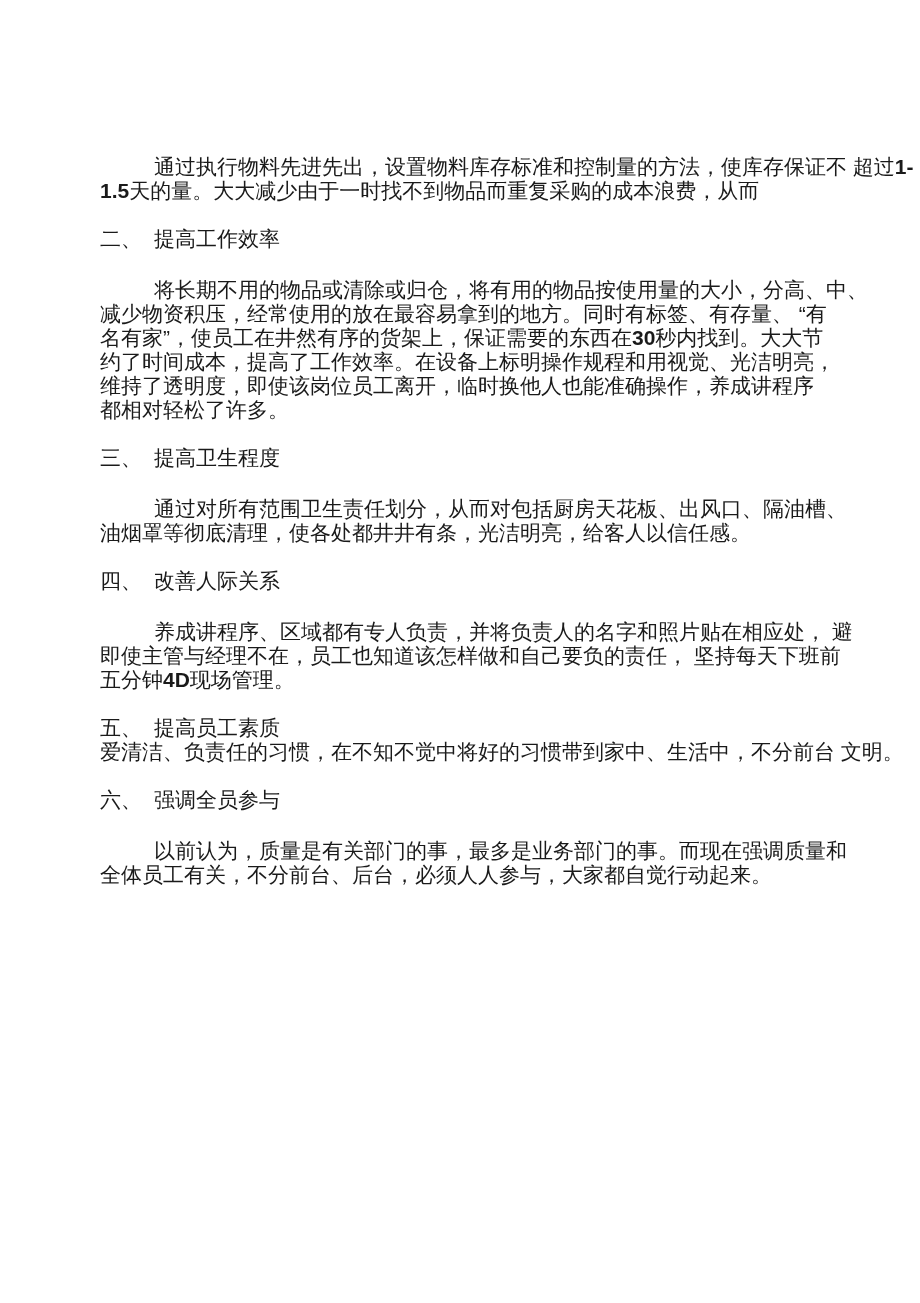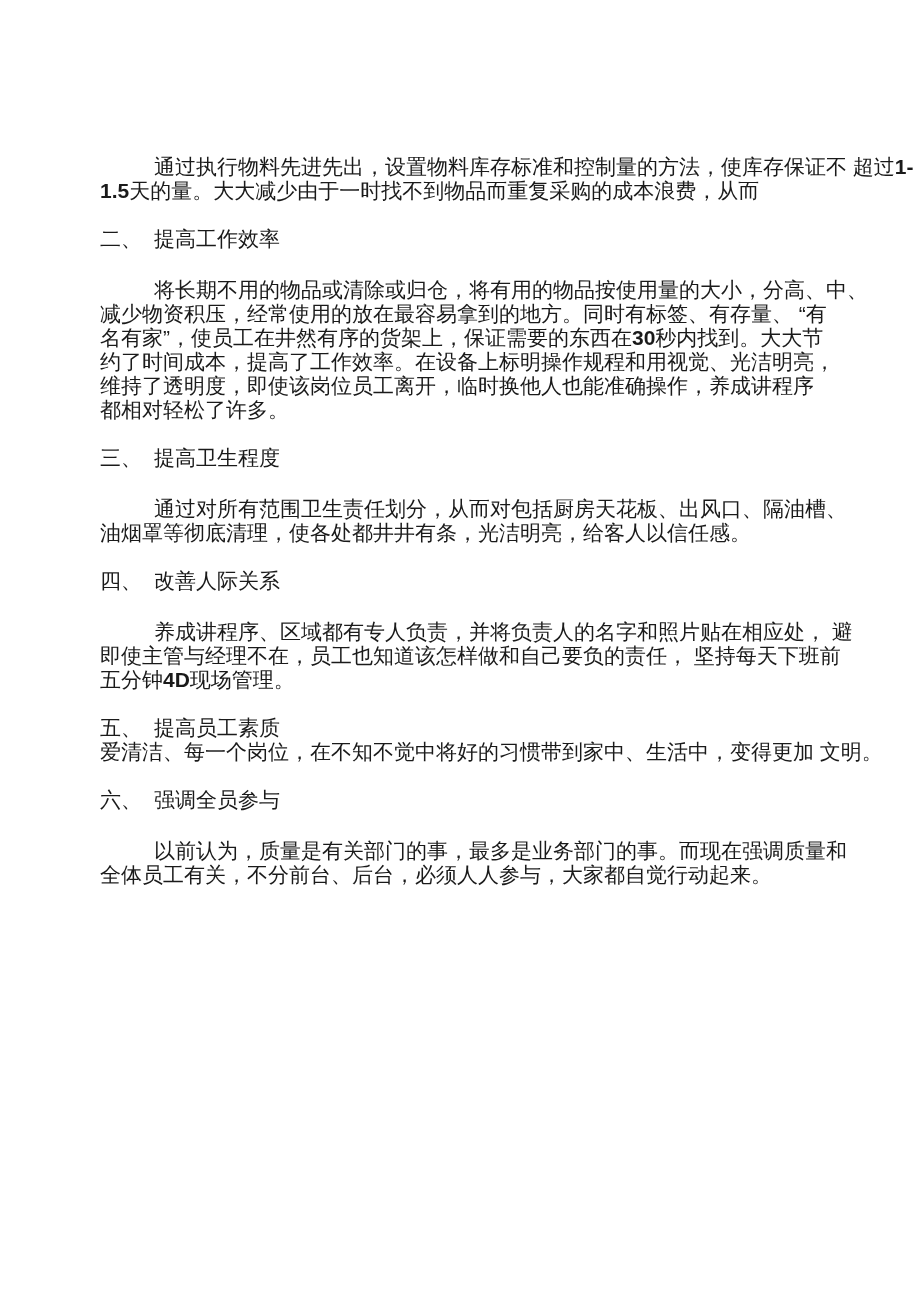--- a/index.html
+++ b/index.html
@@ -72,21 +72,21 @@
       <div class="spacer"></div>
       <div class="line heading"><span class="enum">四、</span><span>改善人际关系</span></div>
       <div>
         <div class="line indent"><span>养成讲程序、区域都有专人负责，并将负责人的名字和照片贴在相应处， 避</span></div>
         <div class="line"><span>即使主管与经理不在，员工也知道该怎样做和自己要负的责任， 坚持每天下班前</span></div>
         <div class="line"><span>五分钟</span><span class="b">4D</span><span>现场管理。</span></div>
       </div>
       <div class="spacer"></div>
       <div class="line heading"><span class="enum">五、</span><span>提高员工素质</span></div>
       <div>
-        <div class="line"><span>爱清洁、每一个岗位，在不知不觉中将好的习惯带到家中、生活中，变得更加 文明。</span></div>
+        <div class="line"><span>爱清洁、负责任的习惯，在不知不觉中将好的习惯带到家中、生活中，不分前台 文明。</span></div>
       </div>
       <div class="spacer"></div>
       <div class="line heading"><span class="enum">六、</span><span>强调全员参与</span></div>
       <div>
         <div class="line indent"><span>以前认为，质量是有关部门的事，最多是业务部门的事。而现在强调质量和</span></div>
         <div class="line"><span>全体员工有关，不分前台、后台，必须人人参与，大家都自觉行动起来。</span></div>
       </div>
     </div>
 </div>
 

